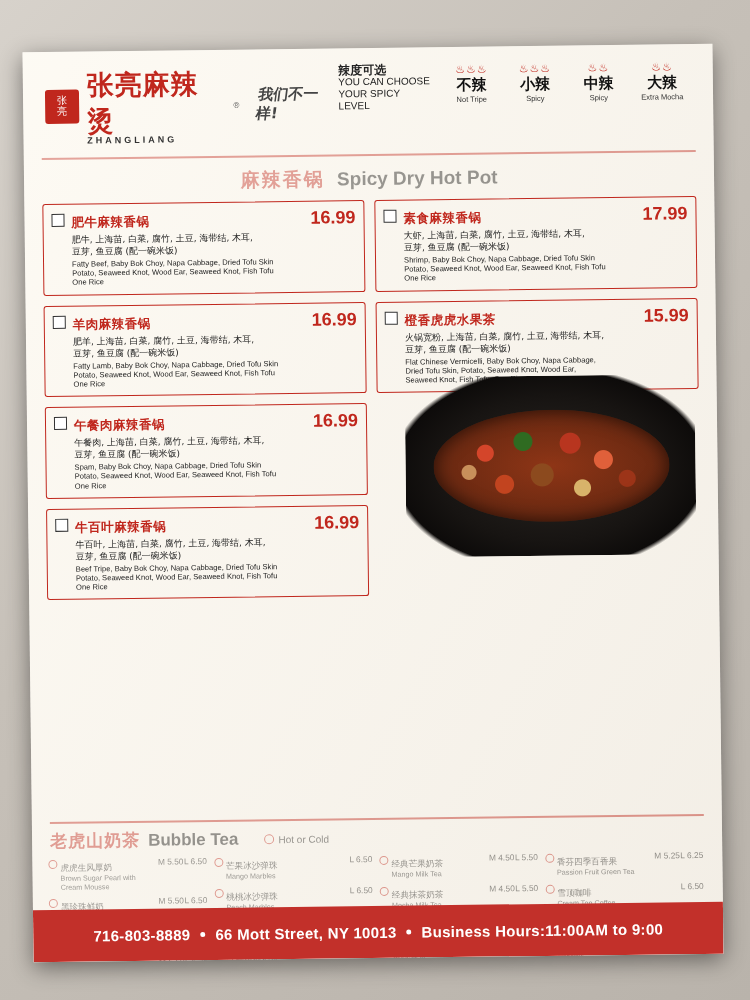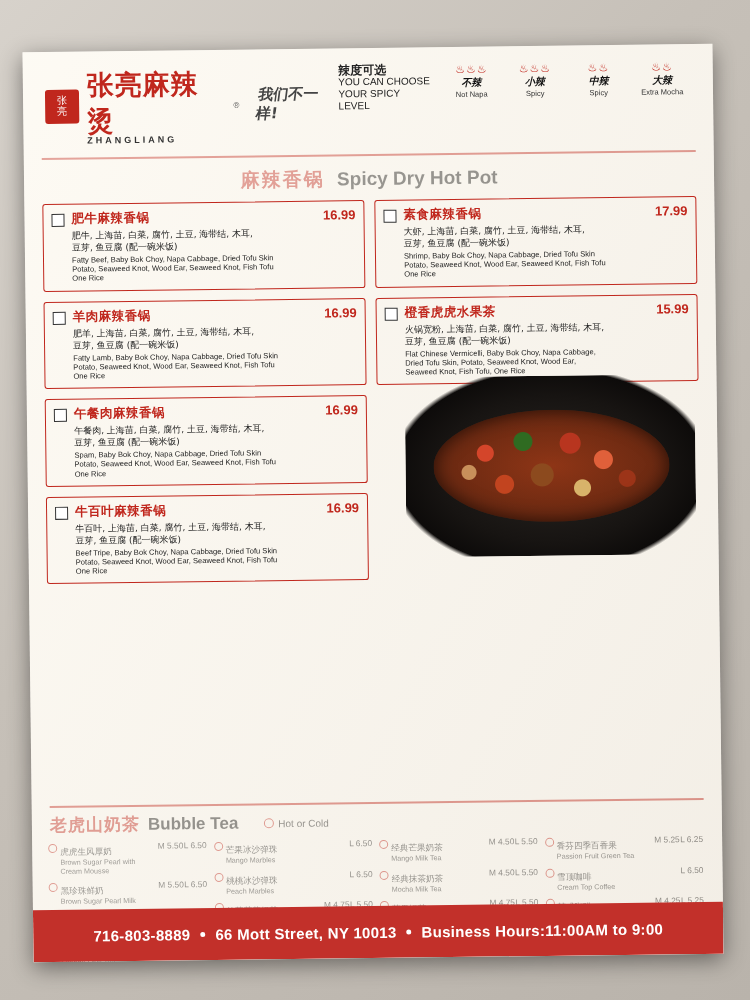--- a/index.html
+++ b/index.html
@@ -32,42 +32,42 @@
   .logo-cn{font-size:27px;font-weight:bold;color:#c0271d;letter-spacing:1px;font-family:"DejaVu Sans",sans-serif;}
   .logo-en{font-size:9px;letter-spacing:3px;color:#333;margin-top:-4px;font-weight:bold;}
   .logo-slogan{font-size:15px;color:#444;margin-left:10px;font-family:"DejaVu Sans",sans-serif;font-weight:bold;transform:skewX(-8deg);}
   .logo-reg{font-size:8px;vertical-align:super;color:#555;}
 
   .spicy{margin-left:auto;display:flex;align-items:flex-start;gap:14px;padding-right:4px;}
   .spicy-label{font-size:10px;color:#222;line-height:12px;text-align:left;}
   .spicy-label .cn{font-size:12px;font-weight:bold;font-family:"DejaVu Sans",sans-serif;}
   .spicy-col{text-align:center;width:50px;}
   .drops{color:#c0271d;font-size:11px;letter-spacing:1px;height:13px;}
-  .spicy-col .cn{font-size:10px;font-weight:bold;font-family:"DejaVu Sans",sans-serif;color:#111;font-style:italic;}
+  .spicy-col .cn{font-size:15px;font-weight:bold;font-family:"DejaVu Sans",sans-serif;color:#111;}
   .spicy-col .en{font-size:7.5px;color:#333;line-height:9px;}
 
   .hr-red{height:2px;background:#c0271d;margin:6px 18px 0 18px;}
 
   
   .sec-title{text-align:center;margin-top:10px;}
   .sec-title .cn{font-size:19px;font-weight:bold;color:#c0271d;font-family:"DejaVu Sans",sans-serif;letter-spacing:2px;}
   .sec-title .en{font-size:19px;font-weight:bold;color:#111;margin-left:8px;}
 
   
   .hp-grid{display:flex;gap:10px;padding:8px 18px 0 18px;}
   .hp-col{width:50%;}
   .hp-item{
     border:1.3px solid #c0271d;border-radius:3px;padding:6px 8px 7px 8px;margin-bottom:10px;
     position:relative;display:flex;gap:7px;
   }
   .chk{width:11px;height:11px;border:1.3px solid #333;flex:0 0 auto;margin-top:3px;background:#fff;}
   .hp-body{flex:1;}
   .hp-row1{display:flex;align-items:baseline;}
   .hp-name{font-size:12.5px;font-weight:bold;color:#c0271d;font-family:"DejaVu Sans",sans-serif;letter-spacing:.5px;}
-  .hp-price{margin-left:auto;font-size:13px;font-weight:bold;color:#c0271d;}
+  .hp-price{margin-left:auto;font-size:18px;font-weight:bold;color:#c0271d;}
   .hp-cn{font-size:9px;color:#222;line-height:12px;margin-top:2px;font-family:"DejaVu Sans",sans-serif;}
   .hp-en{font-size:7.6px;color:#222;line-height:9.2px;margin-top:2px;}
 
   .food-photo{
     position:absolute;right:22px;top:330px;width:290px;height:180px;
     border-radius:6px;overflow:hidden;
   }
   .plate{
     position:absolute;left:0;top:0;width:290px;height:180px;
     background:radial-gradient(ellipse at 50% 52%, #2a2622 0%, #171412 55%, #0d0b0a 75%, rgba(13,11,10,0) 78%);
@@ -134,21 +134,21 @@
 
       <div class="spicy">
         <div class="spicy-label">
           <div class="cn">辣度可选</div>
           <div>YOU CAN CHOOSE</div>
           <div>YOUR SPICY LEVEL</div>
         </div>
         <div class="spicy-col">
           <div class="drops">♨♨♨</div>
           <div class="cn">不辣</div>
-          <div class="en">Not Napa</div>
+          <div class="en">Not Tripe</div>
         </div>
         <div class="spicy-col">
           <div class="drops">♨♨♨</div>
           <div class="cn">小辣</div>
           <div class="en">Spicy</div>
         </div>
         <div class="spicy-col">
           <div class="drops">♨♨</div>
           <div class="cn">中辣</div>
           <div class="en">Spicy</div>

